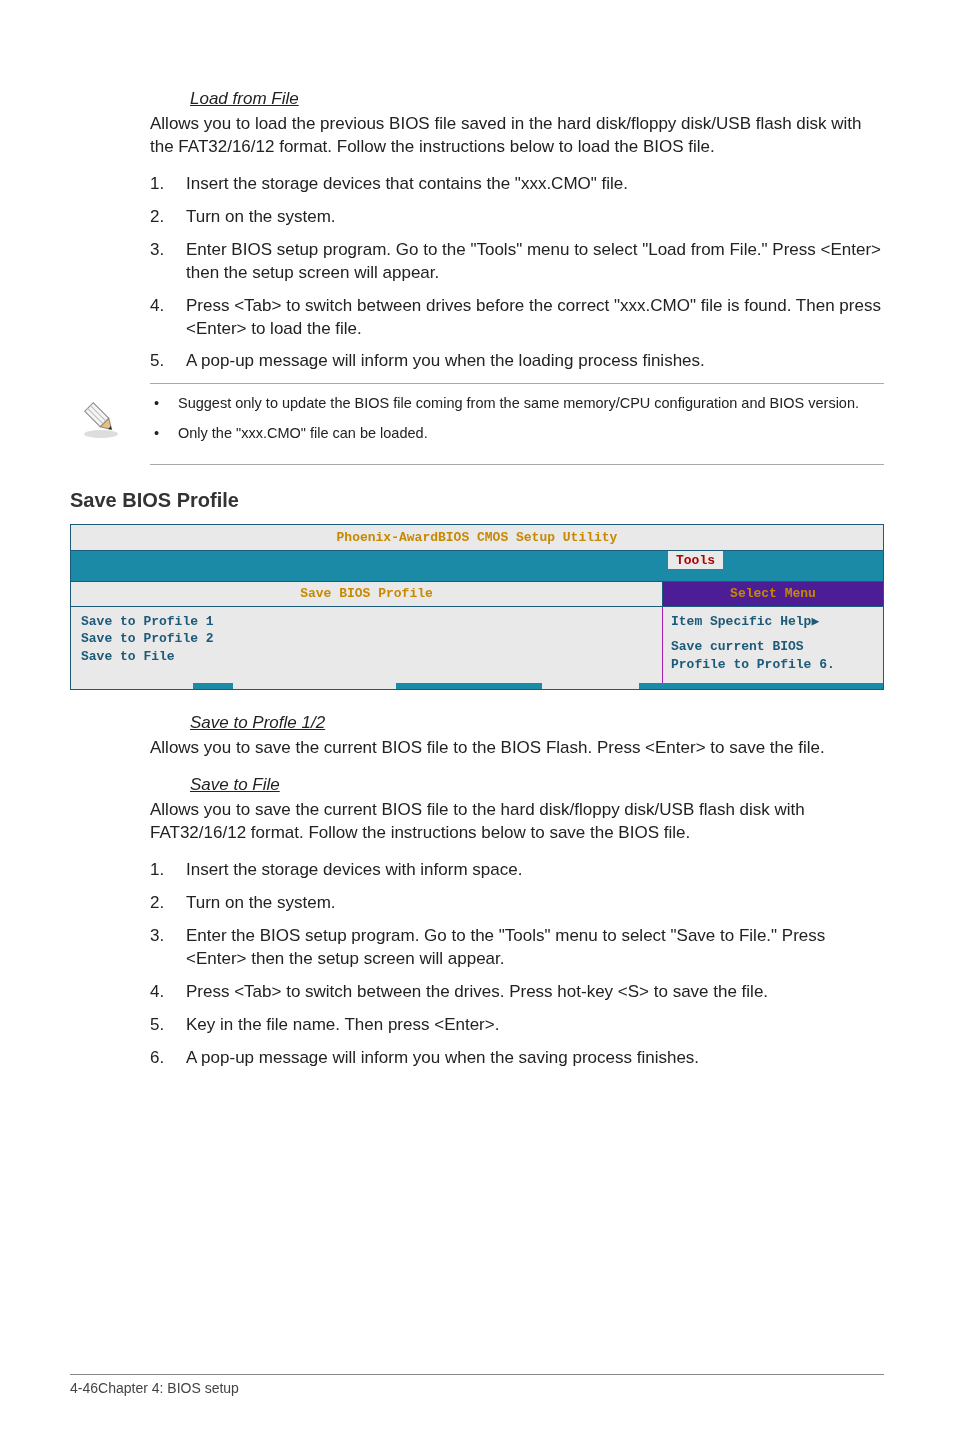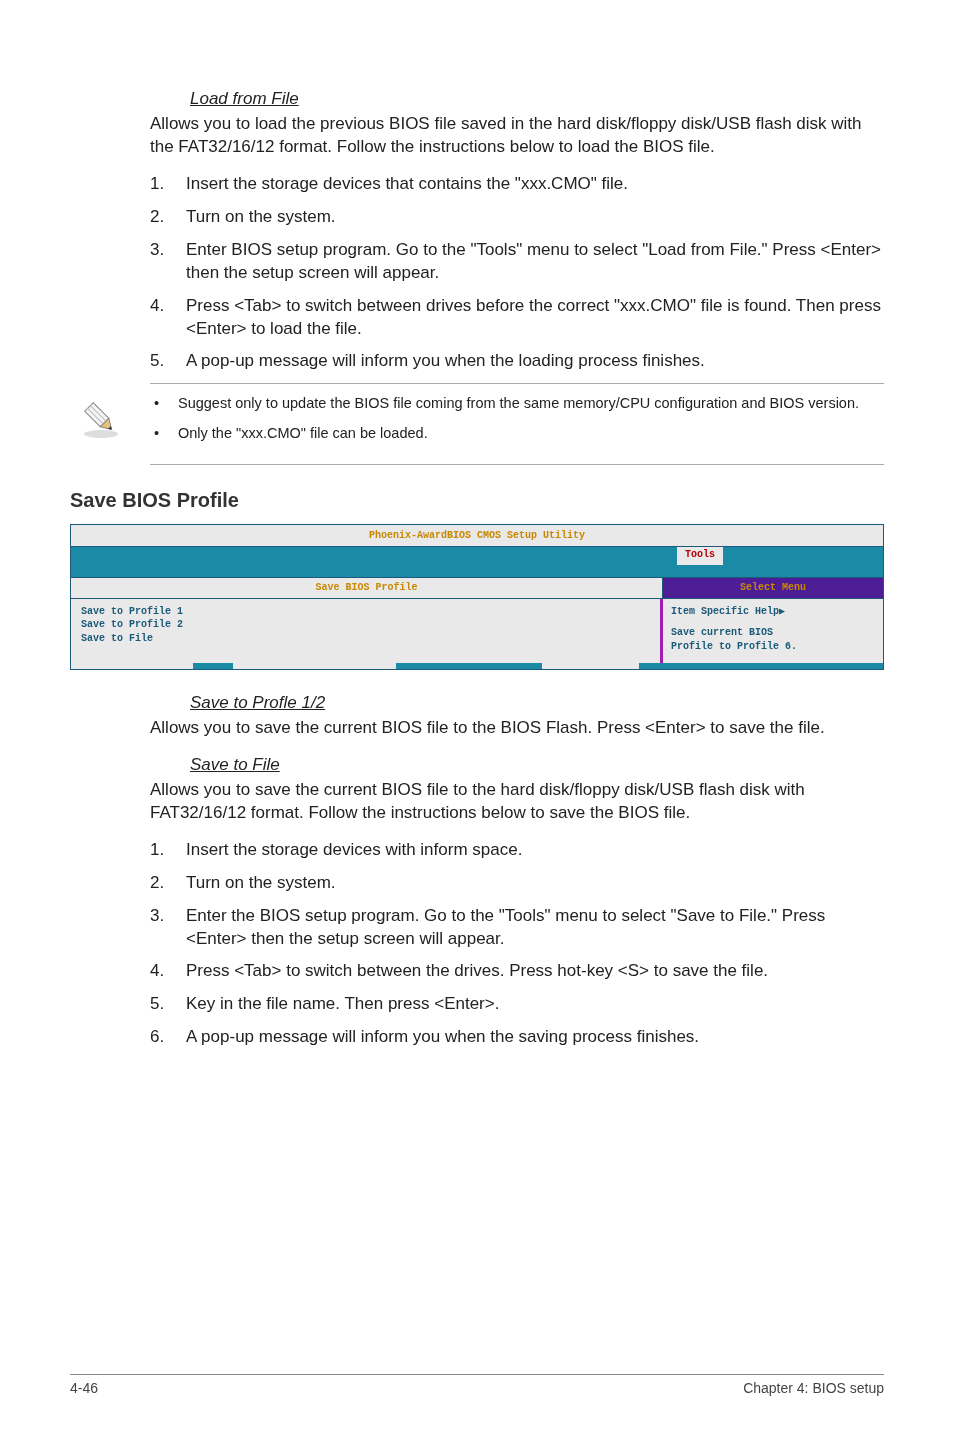--- a/index.html
+++ b/index.html
@@ -35,21 +35,21 @@
     font-family: Arial, Helvetica, sans-serif;
     font-weight: bold;
     font-size: 20px;
     color: #333;
     margin: 6px 0 10px -80px;
   }
 
   
   .bios {
     font-family: "Courier New", monospace;
-    font-size: 10px;
+    font-size: 13px;
     font-weight: bold;
     margin-left: -80px;
     border: 1px solid #1b5a78;
     margin-bottom: 22px;
   }
   .bios-title {
     text-align: center;
     color: #c88800;
     background: #e9e9e9;
     padding: 4px 0;
@@ -83,21 +83,21 @@
     text-align: center;
     color: #c88800;
     background: #4c1d95;
     padding: 3px 0;
   }
   .bios-body { display: flex; background: #e9e9e9; border-top: 1px solid #1b5a78; }
   .bios-body-left {
     flex: 1;
     color: #1b5a78;
     padding: 6px 10px 10px 10px;
-    border-right: 3px solid #a21caf;
+    border-right: 1px solid #a21caf;
     white-space: pre;
   }
   .bios-body-right {
     width: 220px;
     color: #1b5a78;
     padding: 6px 8px 10px 8px;
   }
   .bios-body-right .help-title { margin-bottom: 8px; }
   .arrow { display:inline-block; }
 
@@ -108,21 +108,20 @@
   }
 
   .footer {
     position: absolute;
     bottom: 40px;
     left: 70px;
     right: 70px;
     border-top: 1px solid #888;
     padding-top: 4px;
     display: flex;
-    justify-content: space-between;
     font-size: 14px;
     color: #444;
   }
 </style>
 </head>
 <body>
 
 <div class="content">
 
   <div class="subhead">Load from File</div>

